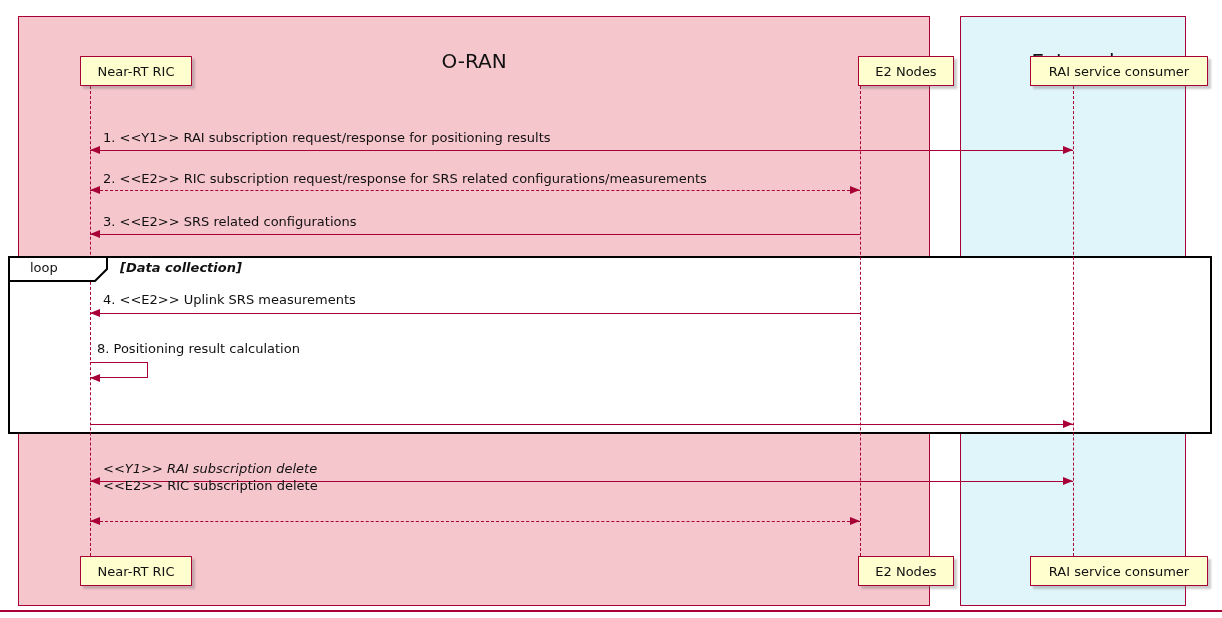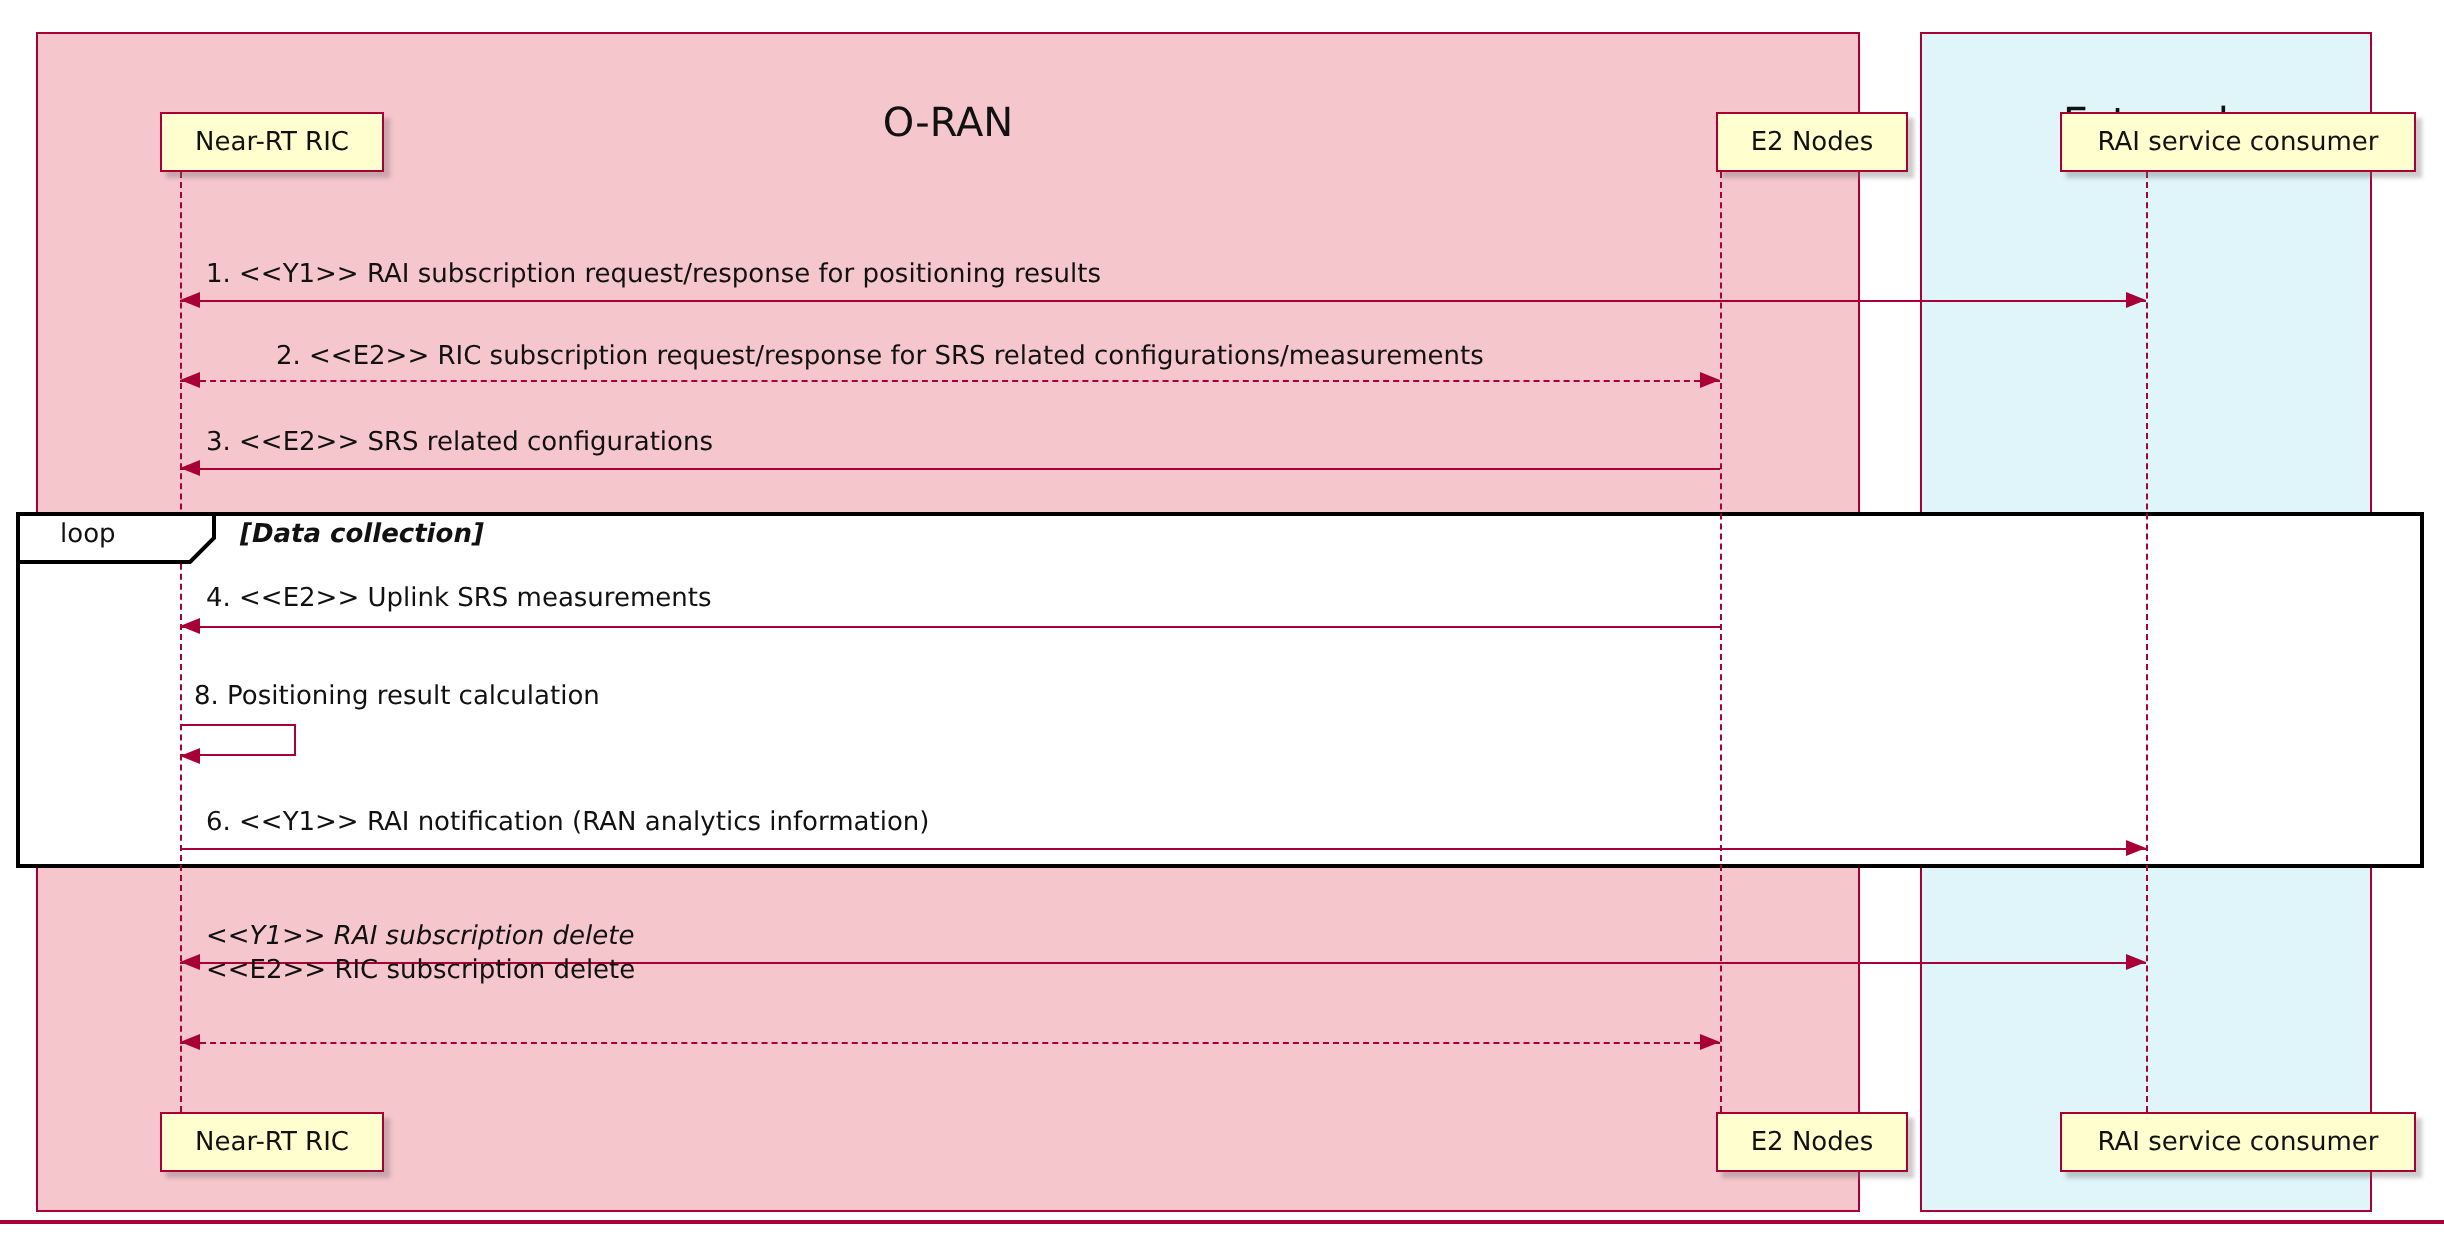--- a/index.html
+++ b/index.html
@@ -89,38 +89,37 @@
   </div>
   <div class="participant" style="left:984px;top:556px;width:178px;">
     <span>RAI service consumer</span>
   </div>
 
   <div class="msg-label" style="left:103px;top:130px;text-align:right;">1. &lt;&lt;Y1&gt;&gt; RAI subscription request/response for positioning results</div>
   <div class="msg-line" style="left:90px;top:150px;width:983px;"></div>
   <div class="arrow left" style="left:90px;top:146px;"></div>
   <div class="arrow right" style="left:1063px;top:146px;"></div>
 
-  <div class="msg-label" style="left:103px;top:171px;margin-left:35px;">2. &lt;&lt;E2&gt;&gt; RIC subscription request/response for SRS related configurations/measurements</div>
+  <div class="msg-label" style="left:103px;top:171px;">2. &lt;&lt;E2&gt;&gt; RIC subscription request/response for SRS related configurations/measurements</div>
   <div class="msg-line dashed" style="left:90px;top:190px;width:770px;"></div>
   <div class="arrow left" style="left:90px;top:186px;"></div>
   <div class="arrow right" style="left:850px;top:186px;"></div>
 
   <div class="msg-label" style="left:103px;top:214px;">3. &lt;&lt;E2&gt;&gt; SRS related configurations</div>
   <div class="msg-line" style="left:90px;top:234px;width:770px;"></div>
   <div class="arrow left" style="left:90px;top:230px;"></div>
 
   <div class="msg-label" style="left:103px;top:292px;">4. &lt;&lt;E2&gt;&gt; Uplink SRS measurements</div>
   <div class="msg-line" style="left:90px;top:313px;width:770px;"></div>
   <div class="arrow left" style="left:90px;top:309px;"></div>
 
   <div class="msg-label" style="left:97px;top:341px;">8. Positioning result calculation</div>
   <div class="self-msg"></div>
   <div class="arrow left" style="left:90px;top:374px;"></div>
 
-  <div class="msg-label" style="left:103px;top:404px;">6. &lt;&lt;Y1&gt;&gt; RAI notification (RAN analytics information)</div>
   <div class="msg-line" style="left:90px;top:424px;width:983px;"></div>
   <div class="arrow right" style="left:1063px;top:420px;"></div>
 
   <div class="msg-label" style="left:103px;top:461px;font-style:italic;">&lt;&lt;Y1&gt;&gt; RAI subscription delete</div>
   <div class="msg-line" style="left:90px;top:481px;width:983px;"></div>
   <div class="arrow left" style="left:90px;top:477px;"></div>
   <div class="arrow right" style="left:1063px;top:477px;"></div>
 
   <div class="msg-label" style="left:103px;top:478px;">&lt;&lt;E2&gt;&gt; RIC subscription delete</div>
   <div class="msg-line dashed" style="left:90px;top:521px;width:770px;"></div>

